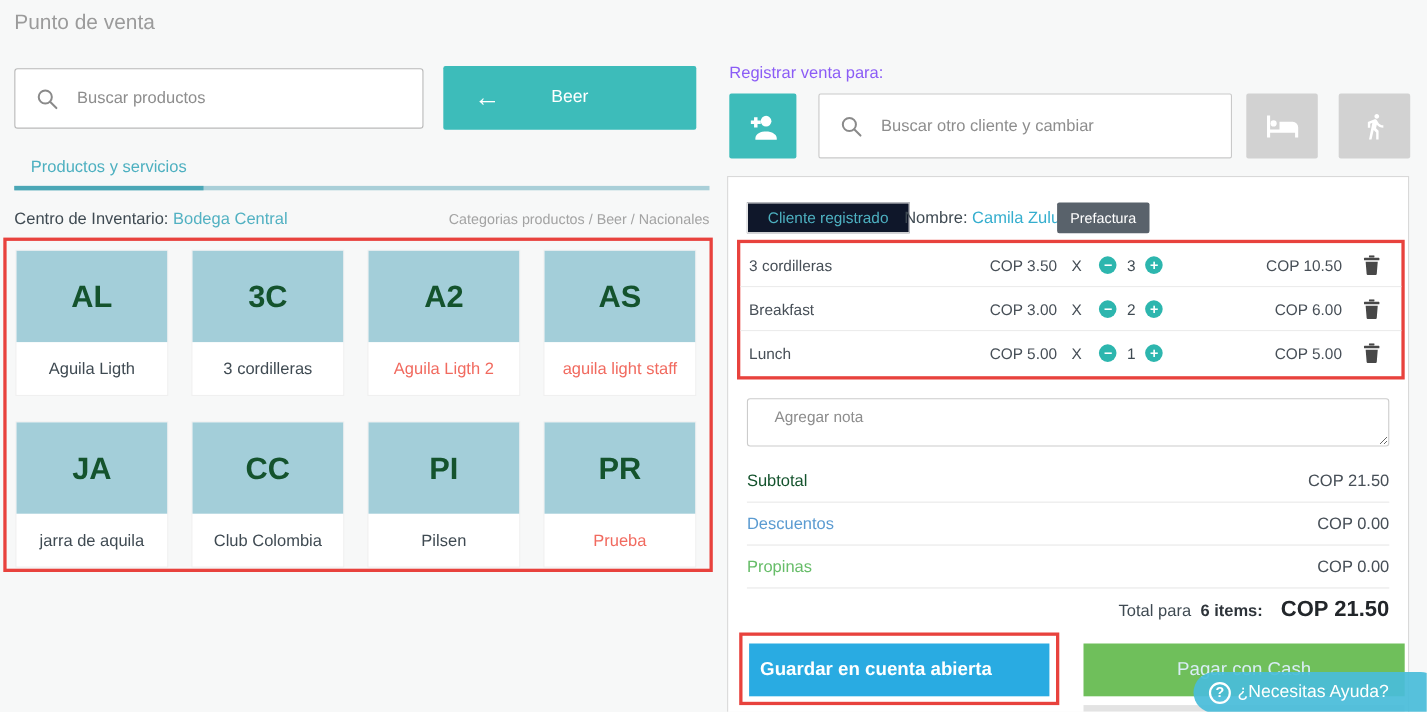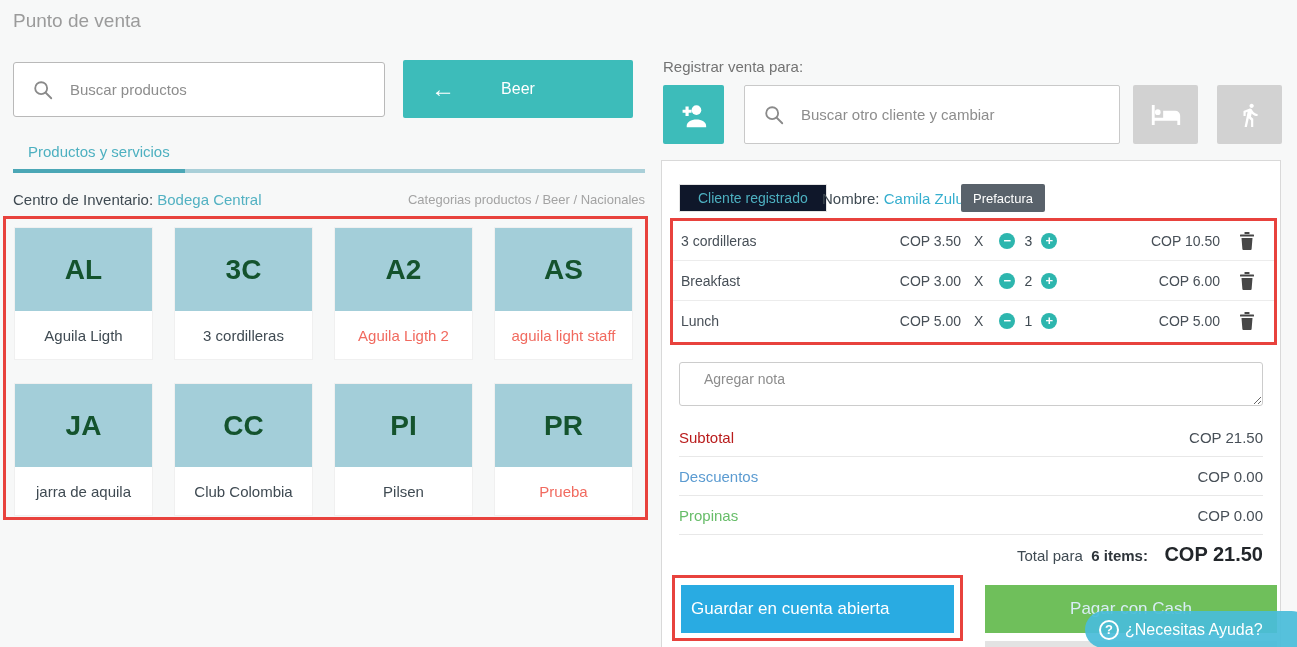--- a/index.html
+++ b/index.html
@@ -44,21 +44,21 @@
     grid-template-columns:repeat(4,137px); grid-column-gap:23px; grid-row-gap:25px; }
   .tile { width:137px; height:131px; background:#fff; cursor:pointer;
     box-shadow:0 0 0 1px #f0f0f0; }
   .tile-top { height:83px; background:#a3ced9; display:flex; align-items:center; justify-content:center;
     color:#14532d; font-size:28px; font-weight:bold; }
   .tile-name { height:48px; display:flex; align-items:center; justify-content:center;
     font-size:15px; color:#3f4a52; white-space:nowrap; }
   .tile-name.red { color:#f16a5f; }
 
   
-  .reg-label { left:663px; top:58px; font-size:15px; color:#737373; }
+  .reg-label { left:663px; top:58px; font-size:15px; color:#8b5cf6; }
   .add-client { left:663px; top:85px; width:61px; height:59px; background:#3dbcba;
     border:none; border-radius:2px; cursor:pointer;
     display:flex; align-items:center; justify-content:center; }
   .client-search { left:744px; top:85px; width:376px; height:59px;
     background:#fff; border:1px solid #c9c9c9; border-radius:2px;
     display:flex; align-items:center; padding-left:18px; }
   .sq-gray-btn { top:85px; width:65px; height:59px; background:#d2d2d2; border:none;
     border-radius:2px; cursor:pointer; display:flex; align-items:center; justify-content:center; }
   .bed-btn { left:1133px; } .walk-btn { left:1217px; }
 
@@ -94,33 +94,33 @@
 
   .note-box { left:679px; top:362px; width:584px; height:44px; }
   .note-box textarea { width:100%; height:100%; border:1px solid #ccc; border-radius:3px;
     resize:both; font-family:"Liberation Sans", sans-serif; font-size:14px; color:#404040;
     padding:8px 24px; outline:none; }
   .note-box textarea::placeholder { color:#8d8d8d; }
 
   .tot-row { left:679px; width:584px; height:39px; display:flex; align-items:center;
     justify-content:space-between; font-size:15px; border-bottom:1px solid #e8e8e8; }
   .tot-sub { top:418px; } .tot-disc { top:457px; } .tot-tip { top:496px; }
-  .tot-row .lbl { color:#b91c1c; } .tot-row .val { color:#474f57; }
+  .tot-row .lbl { color:#14532d; } .tot-row .val { color:#474f57; }
   .tot-disc .lbl { color:#5b9bd1; cursor:pointer; }
   .tot-tip .lbl { color:#67bd69; cursor:pointer; }
 
   .grand { left:679px; top:543px; width:584px; text-align:right; }
   .grand .t1 { font-size:15px; color:#3f4a52; }
   .grand .t2 { font-size:15px; font-weight:bold; color:#2e343a; margin-left:4px; }
   .grand .t3 { font-size:20px; font-weight:bold; color:#22262a; margin-left:12px; }
 
   .save-hl { left:672px; top:575px; width:291px; height:66px; border:3px solid #e8423d; }
   .save-btn { left:681px; top:585px; width:273px; height:48px; background:#29abe2;
     color:#fff; border:none; font-size:17px; text-align:left; padding-left:10px;
-    font-family:"Liberation Sans", sans-serif; cursor:pointer; }
+    font-family:"Liberation Sans", sans-serif; cursor:pointer;font-weight:bold; }
   .cash-btn { left:985px; top:585px; width:292px; height:48px; background:#6fbf5b;
     color:#d9edf6; border:none; font-size:17px;
     font-family:"Liberation Sans", sans-serif; cursor:pointer; }
   .cut-strip { left:985px; top:641px; width:292px; height:6px; background:#e3e3e3; }
 
   .help-pill { left:1085px; top:611px; width:225px; height:37px;
     background:rgba(73,188,217,0.93); border-radius:19px;
     display:flex; align-items:center; padding-left:14px; cursor:pointer; }
   .help-q { width:20px; height:20px; border:2px solid #fff; border-radius:50%;
     color:#fff; font-size:13px; font-weight:bold; display:flex; align-items:center;

